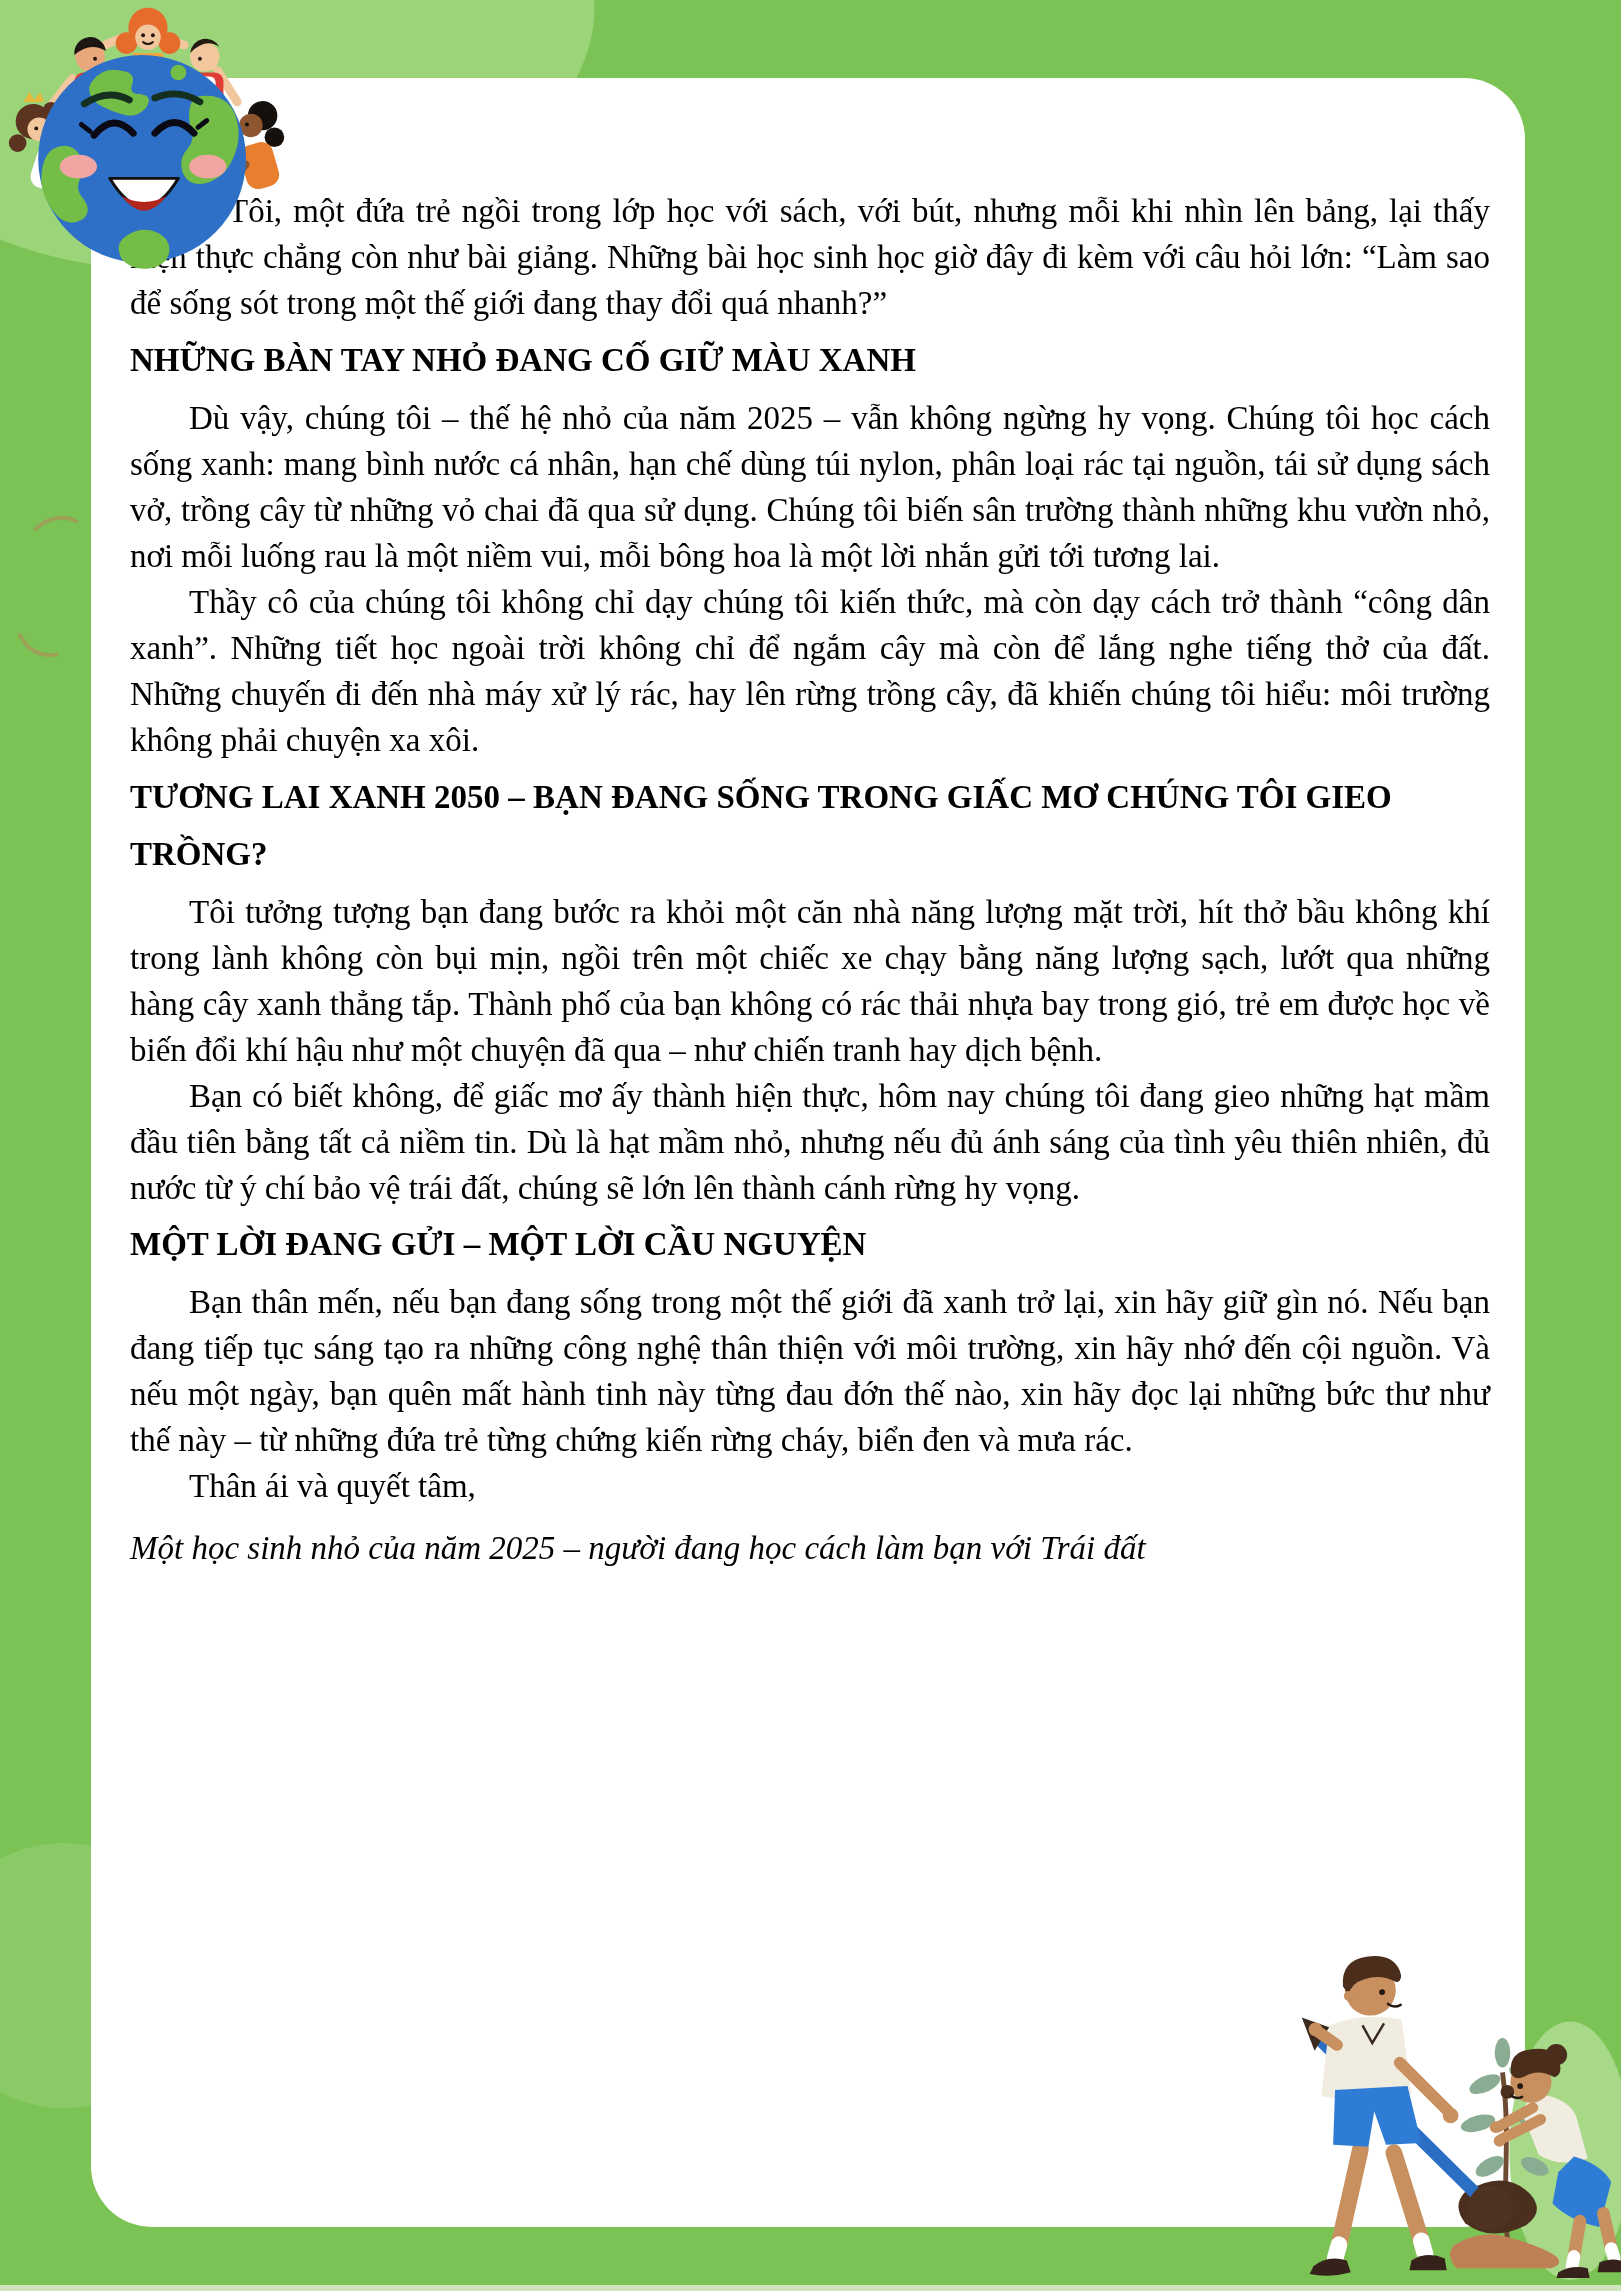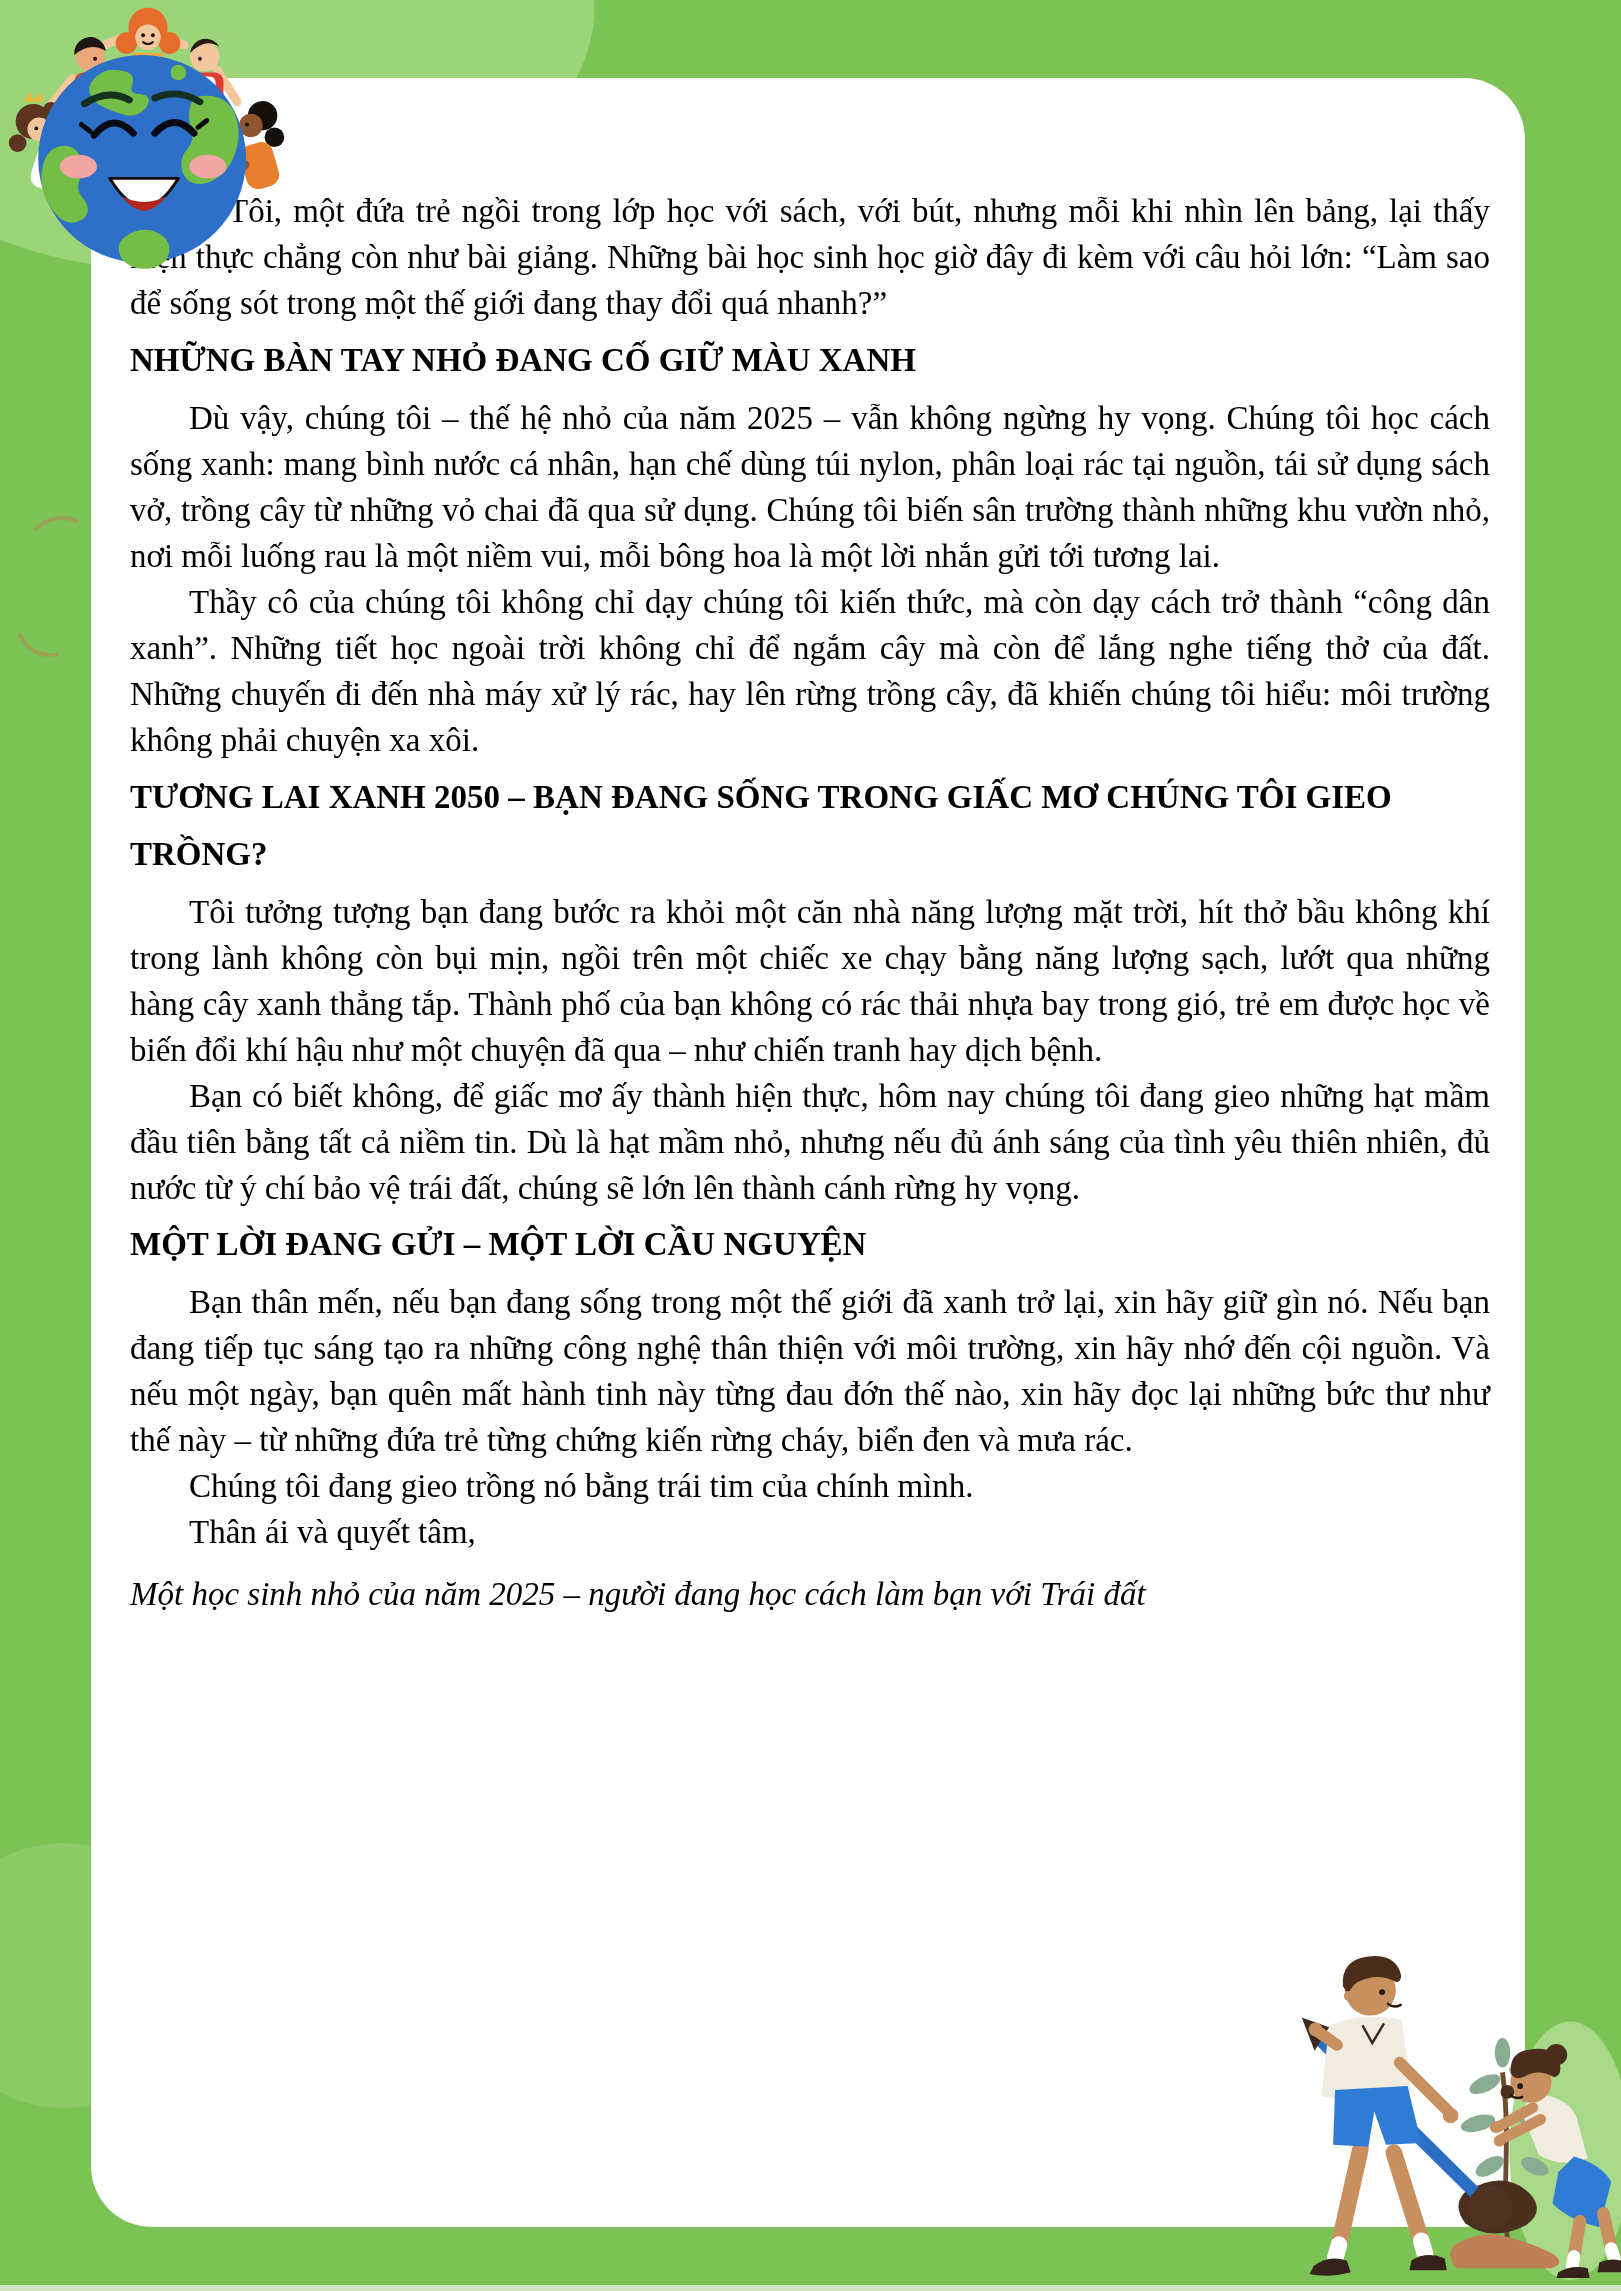--- a/index.html
+++ b/index.html
@@ -57,21 +57,20 @@
   <div class="content">
     <p class="body first">Tôi, một đứa trẻ ngồi trong lớp học với sách, với bút, nhưng mỗi khi nhìn lên bảng, lại thấy hiện thực chẳng còn như bài giảng. Những bài học sinh học giờ đây đi kèm với câu hỏi lớn: “Làm sao để sống sót trong một thế giới đang thay đổi quá nhanh?”</p>
     <h2 class="head">NHỮNG BÀN TAY NHỎ ĐANG CỐ GIỮ MÀU XANH</h2>
     <p class="body">Dù vậy, chúng tôi – thế hệ nhỏ của năm 2025 – vẫn không ngừng hy vọng. Chúng tôi học cách sống xanh: mang bình nước cá nhân, hạn chế dùng túi nylon, phân loại rác tại nguồn, tái sử dụng sách vở, trồng cây từ những vỏ chai đã qua sử dụng. Chúng tôi biến sân trường thành những khu vườn nhỏ, nơi mỗi luống rau là một niềm vui, mỗi bông hoa là một lời nhắn gửi tới tương lai.</p>
     <p class="body">Thầy cô của chúng tôi không chỉ dạy chúng tôi kiến thức, mà còn dạy cách trở thành “công dân xanh”. Những tiết học ngoài trời không chỉ để ngắm cây mà còn để lắng nghe tiếng thở của đất. Những chuyến đi đến nhà máy xử lý rác, hay lên rừng trồng cây, đã khiến chúng tôi hiểu: môi trường không phải chuyện xa xôi.</p>
     <h2 class="head">TƯƠNG LAI XANH 2050 – BẠN ĐANG SỐNG TRONG GIẤC MƠ CHÚNG TÔI GIEO TRỒNG?</h2>
     <p class="body">Tôi tưởng tượng bạn đang bước ra khỏi một căn nhà năng lượng mặt trời, hít thở bầu không khí trong lành không còn bụi mịn, ngồi trên một chiếc xe chạy bằng năng lượng sạch, lướt qua những hàng cây xanh thẳng tắp. Thành phố của bạn không có rác thải nhựa bay trong gió, trẻ em được học về biến đổi khí hậu như một chuyện đã qua – như chiến tranh hay dịch bệnh.</p>
     <p class="body">Bạn có biết không, để giấc mơ ấy thành hiện thực, hôm nay chúng tôi đang gieo những hạt mầm đầu tiên bằng tất cả niềm tin. Dù là hạt mầm nhỏ, nhưng nếu đủ ánh sáng của tình yêu thiên nhiên, đủ nước từ ý chí bảo vệ trái đất, chúng sẽ lớn lên thành cánh rừng hy vọng.</p>
     <h2 class="head">MỘT LỜI ĐANG GỬI – MỘT LỜI CẦU NGUYỆN</h2>
     <p class="body">Bạn thân mến, nếu bạn đang sống trong một thế giới đã xanh trở lại, xin hãy giữ gìn nó. Nếu bạn đang tiếp tục sáng tạo ra những công nghệ thân thiện với môi trường, xin hãy nhớ đến cội nguồn. Và nếu một ngày, bạn quên mất hành tinh này từng đau đớn thế nào, xin hãy đọc lại những bức thư như thế này – từ những đứa trẻ từng chứng kiến rừng cháy, biển đen và mưa rác.</p>
-    <p class="body">Chúng tôi đang gieo trồng nó bằng trái tim của chính mình.</p>
     <p class="body">Thân ái và quyết tâm,</p>
     <p class="body sig">Một học sinh nhỏ của năm 2025 – người đang học cách làm bạn với Trái đất</p>
   </div>
 </div>
 
 <svg class="earth-illo" width="294" height="294" viewBox="0 0 300 300">
 
   <g>
 
     <g stroke="#f3c79e" stroke-width="9" stroke-linecap="round">

